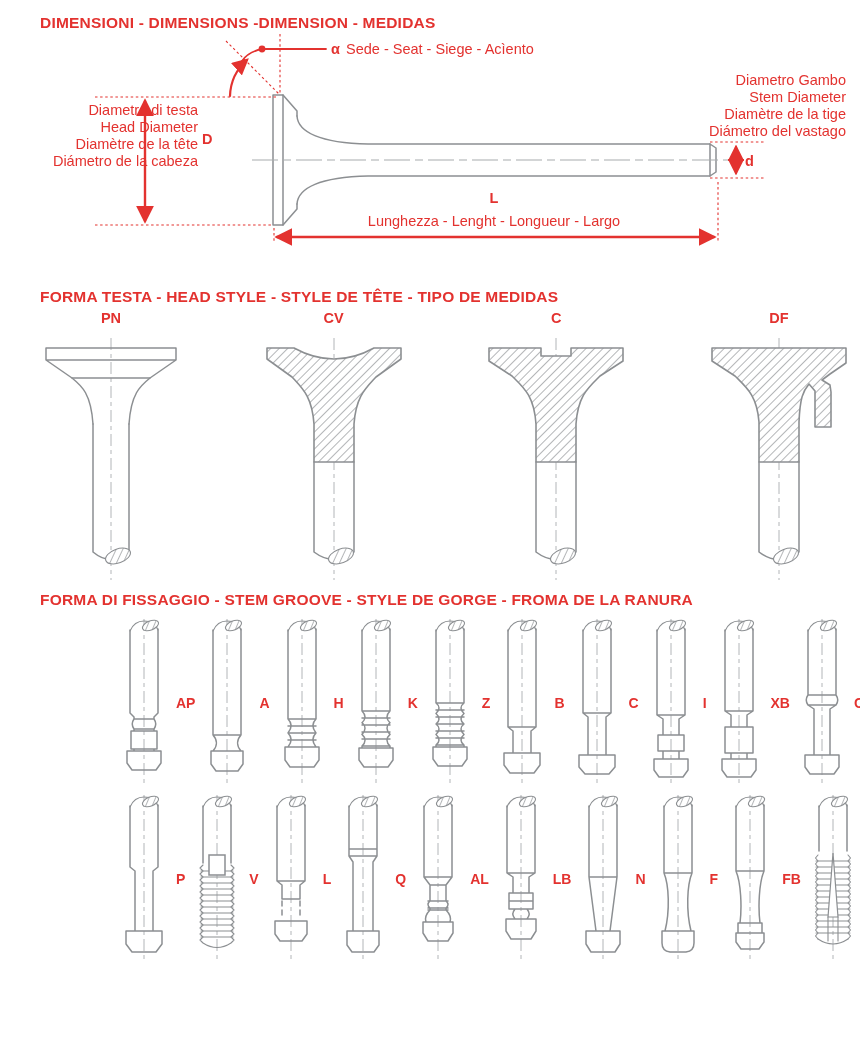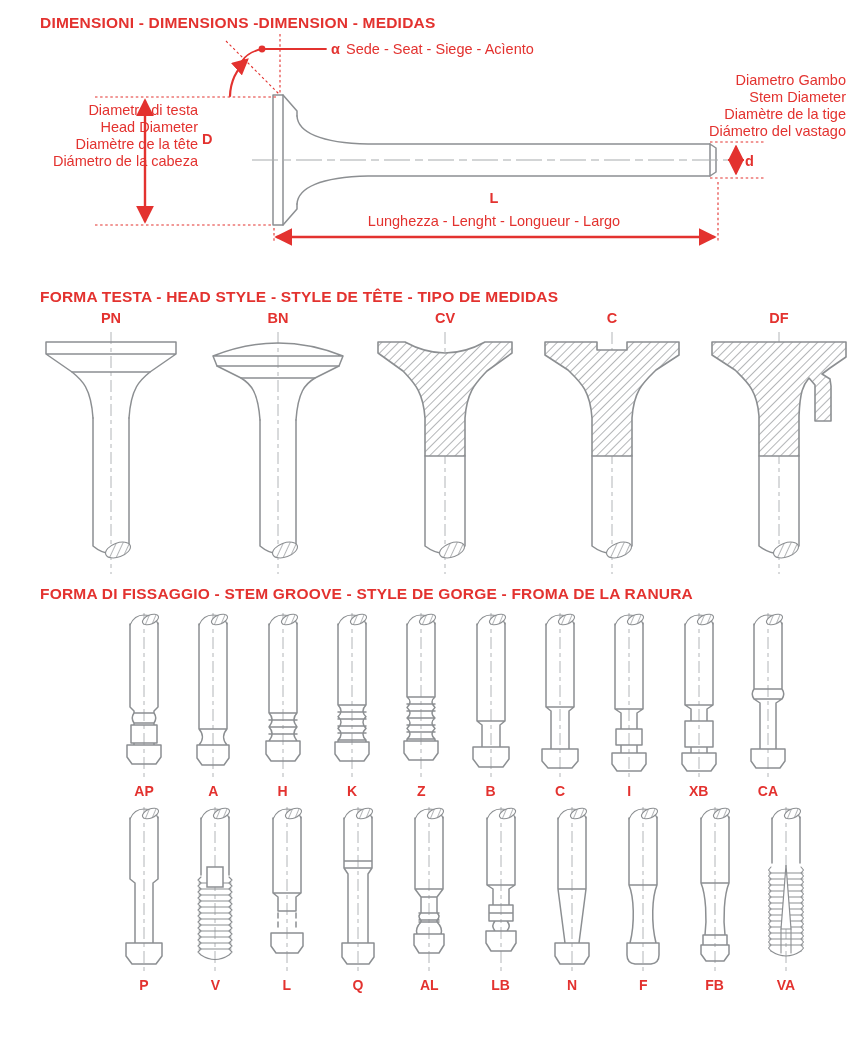--- a/index.html
+++ b/index.html
@@ -7,24 +7,24 @@
         font-family:"Liberation Sans",sans-serif;position:relative;}
   .sec-title{color:#e3322f;font-weight:bold;font-size:15.5px;letter-spacing:.2px;
              margin:0 0 0 40px;}
   .t1{padding-top:14px;}
   .t2{margin-top:10px;}
   .t3{margin-top:7px;}
   .code{color:#e3322f;font-weight:bold;font-size:14.5px;text-align:center;}
   
   .heads-row{display:flex;justify-content:space-between;margin:4px 0 0 36px;width:818px;}
   .hcell{width:150px;display:flex;flex-direction:column;align-items:center;}
-  .hcell .code{margin-bottom:2px;}
+  .hcell .code{margin-bottom:8px;}
   .grow1{display:flex;justify-content:space-between;margin:8px 0 0 112px;width:688px;}
   .grow2{display:flex;justify-content:space-between;margin:6px 0 0 112px;width:706px;}
-  .gcell{display:flex;flex-direction:column;align-items:center;}
+  .gcell{display:flex;flex-direction:row;align-items:center;}
   .gcell .code{margin-top:2px;font-size:14px;}
   
   svg .ln{fill:none;stroke:#8c8f92;stroke-width:1.5;stroke-linejoin:round;stroke-linecap:round;}
   svg .thin{stroke-width:1.1;}
   svg .fillh{fill:url(#hatch);stroke:#8c8f92;stroke-width:1.6;stroke-linejoin:round;}
   svg .helli{fill:url(#hatch);stroke:#8c8f92;stroke-width:1.1;}
   svg .cl{fill:none;stroke:#b2b5b8;stroke-width:1;stroke-dasharray:12 4 4 4;}
   svg .cl2{fill:none;stroke:#a8abae;stroke-width:1.2;stroke-dasharray:26 5 8 5;}
   svg .dash{stroke-dasharray:5 4;}
   svg .red{fill:none;stroke:#e3322f;stroke-width:2;stroke-linecap:round;}
@@ -108,31 +108,20 @@
       <div class="code">PN</div>
       <svg width="150" height="250" viewBox="0 0 150 250">
         <path class="cl" d="M75,4 V246"></path>
         <path class="ln" d="M10,14 H140 V26 H10 Z M10,26 L36,44 M140,26 L114,44 M36,44 H114"></path>
         <path class="ln" d="M36,44 C46,52 55,60 57,90 M114,44 C104,52 95,60 93,90"></path>
         <path class="ln" d="M57,90 V218 M93,90 V218 M57,218 Q75,233 93,218"></path>
         <ellipse class="helli" cx="82" cy="222" rx="13" ry="7" transform="rotate(-20 82 222)"></ellipse>
       </svg>
     </div>
 
-    <div class="hcell">
-      <div class="code">BN</div>
-      <svg width="150" height="250" viewBox="0 0 150 250">
-        <path class="cl" d="M75,4 V246"></path>
-        <path class="ln" d="M10,28 Q75,2 140,28 M10,28 H140 M10,28 L14,38 M140,28 L136,38 M14,38 H136"></path>
-        <path class="ln" d="M14,38 L38,50 M136,38 L112,50 M38,50 H112"></path>
-        <path class="ln" d="M38,50 C48,56 55,64 57,92 M112,50 C102,56 95,64 93,92"></path>
-        <path class="ln" d="M57,92 V218 M93,92 V218 M57,218 Q75,233 93,218"></path>
-        <ellipse class="helli" cx="82" cy="222" rx="13" ry="7" transform="rotate(-20 82 222)"></ellipse>
-      </svg>
-    </div>
 
     <div class="hcell">
       <div class="code">CV</div>
       <svg width="150" height="250" viewBox="0 0 150 250">
         <path class="cl" d="M75,4 V246"></path>
         <path class="fillh" d="M8,14 L35,14 Q75,36 115,14 L142,14 L142,25 L117,43 C107,54 97,62 95,90 L95,128 L55,128 L55,90 C53,62 43,54 33,43 L8,25 Z"></path>
         <path class="ln" d="M55,128 V218 M95,128 V218 M55,218 Q75,233 95,218"></path>
         <ellipse class="helli" cx="82" cy="222" rx="13" ry="7" transform="rotate(-20 82 222)"></ellipse>
       </svg>
     </div>

